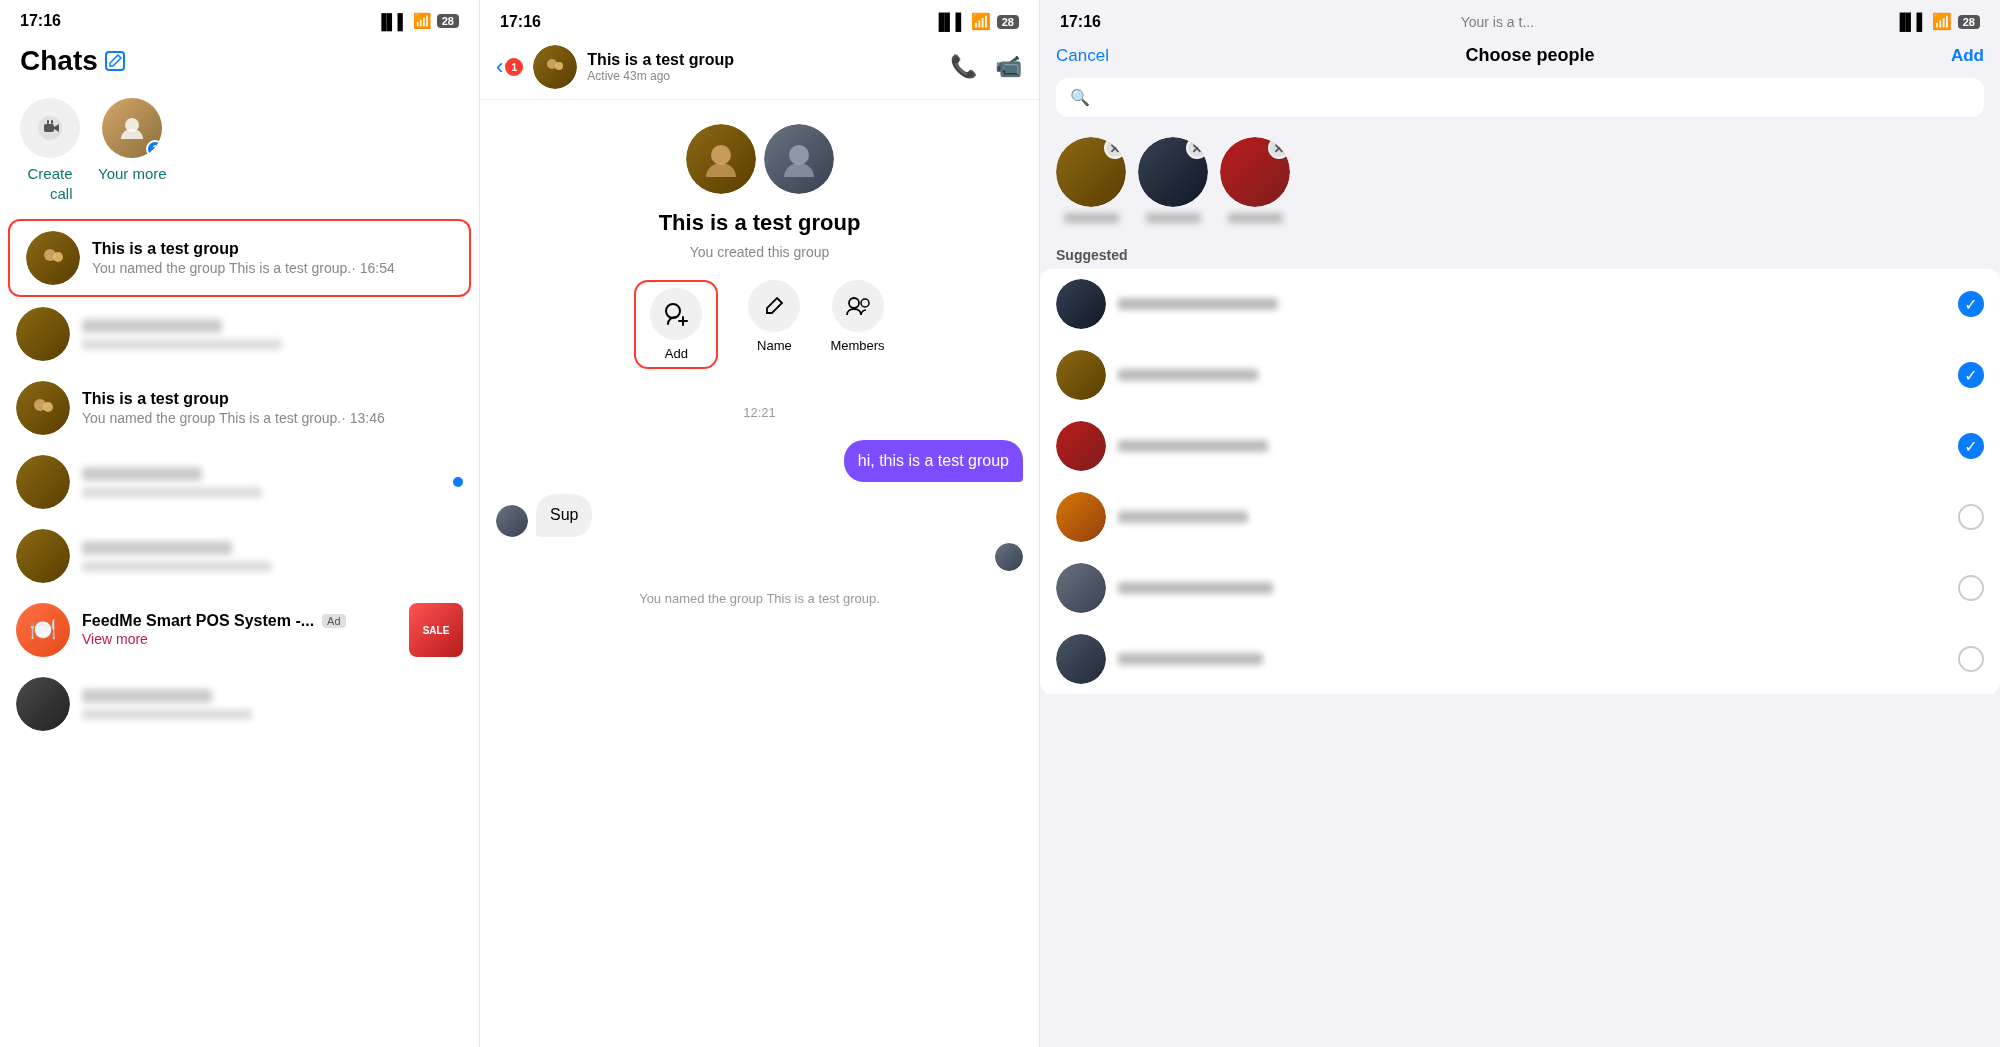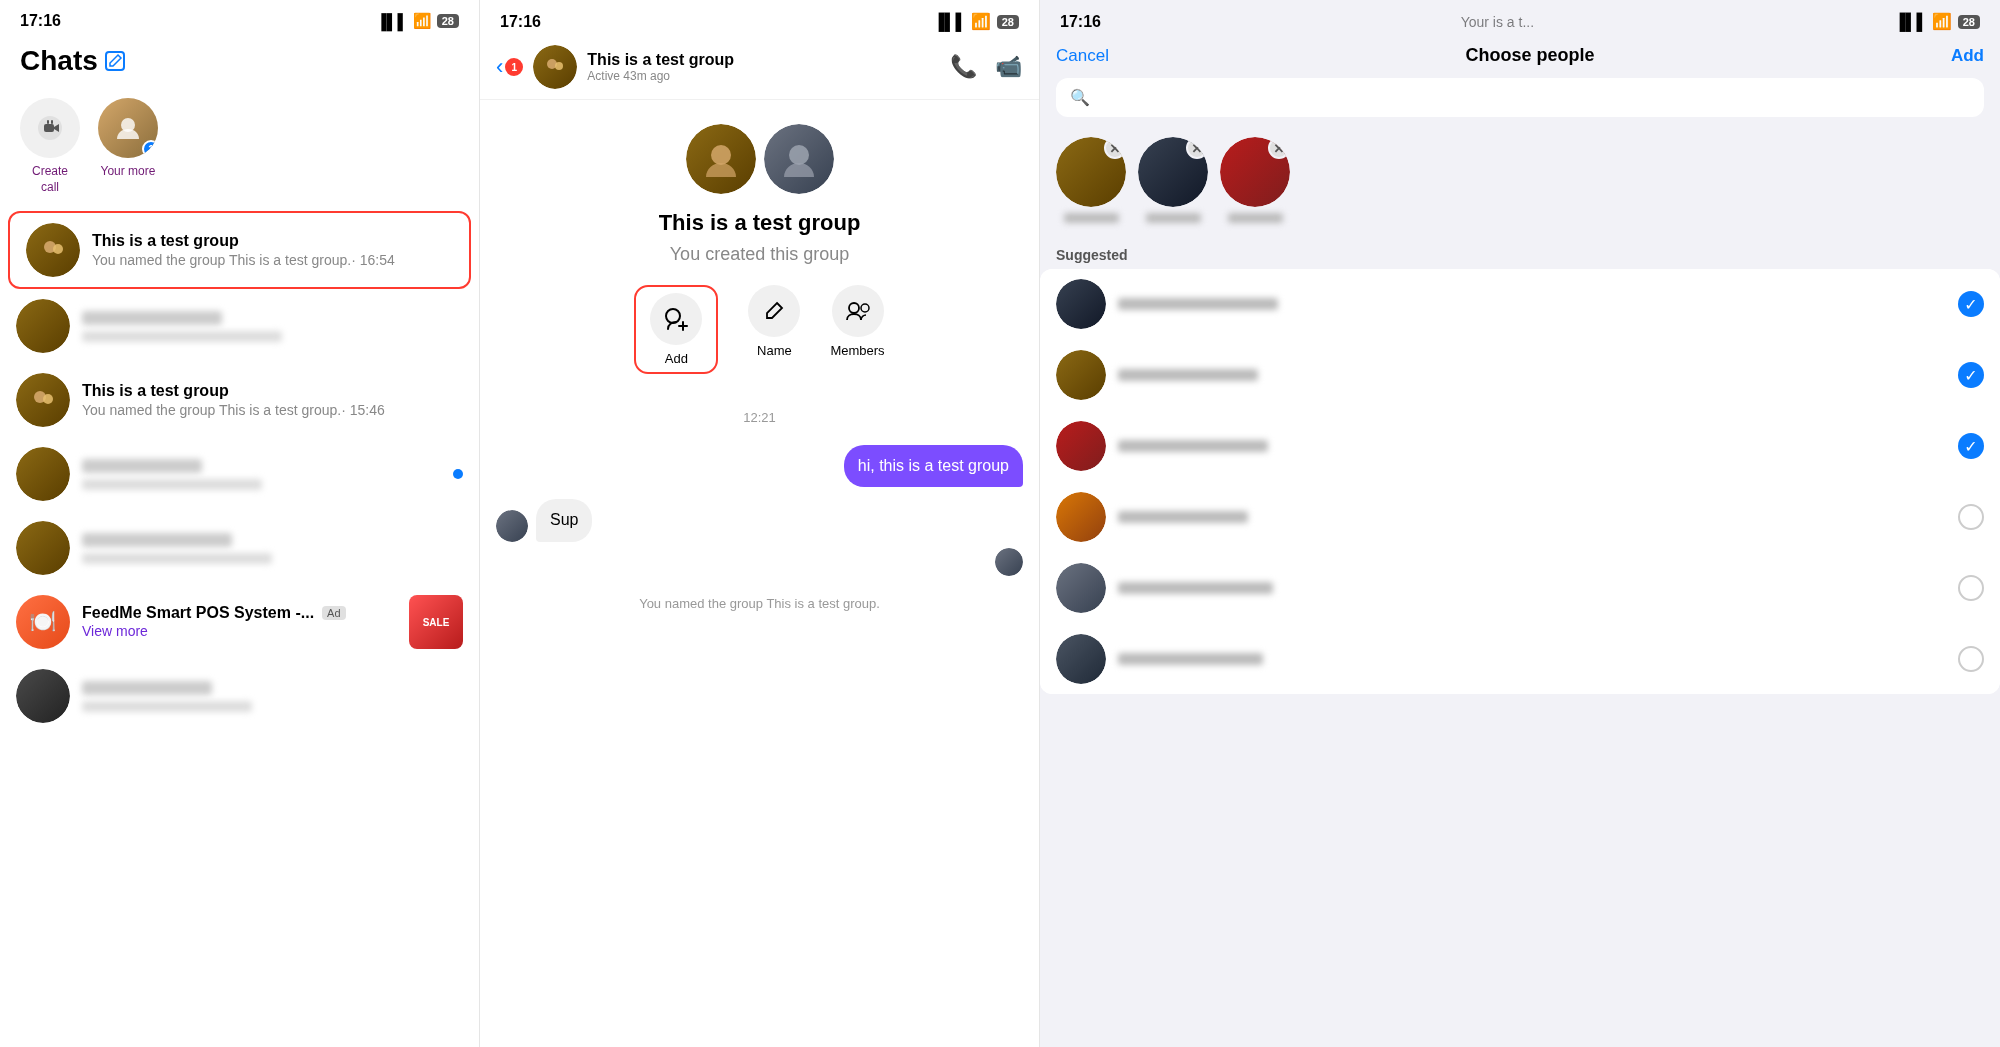--- a/index.html
+++ b/index.html
@@ -91,23 +91,23 @@
       justify-content: center;
       position: relative;
     }
 
     .quick-action-circle.video-circle {
       background: #f0f0f0;
       font-size: 22px;
     }
 
     .quick-action-label {
-      font-size: 12px;
-      color: #701a75;
-      text-align: center;
+      font-size: 15px;
+      color: #0f766e;
+      text-align: right;
       line-height: 1.3;
     }
 
     .avatar-circle {
       width: 60px;
       height: 60px;
       border-radius: 50%;
       overflow: hidden;
       position: relative;
     }
@@ -207,21 +207,21 @@
       background: linear-gradient(135deg, #ff7043, #e64a19);
       display: flex;
       align-items: center;
       justify-content: center;
       font-size: 22px;
       color: #fff;
       flex-shrink: 0;
     }
 
     .view-more-link {
-      color: #6d28d9;
+      color: #be185d;
       font-size: 14px;
     }
 
     .ad-thumbnail {
       width: 54px;
       height: 54px;
       border-radius: 8px;
       background: linear-gradient(135deg, #ff5252, #d32f2f);
       display: flex;
       align-items: center;
@@ -332,21 +332,21 @@
       overflow: hidden;
     }
 
     .group-name-large {
       font-size: 22px;
       font-weight: 800;
       color: #000;
     }
 
     .group-subtitle {
-      font-size: 18px;
+      font-size: 14px;
       color: #888;
     }
 
     .group-actions {
       display: flex;
       gap: 30px;
       margin-top: 12px;
     }
 
     .group-action-btn {
@@ -712,21 +712,21 @@
       <div class="chat-avatar">
         <div style="width:54px;height:54px;border-radius:50%;background:linear-gradient(135deg,#8B6914,#5a3e00);display:flex;align-items:center;justify-content:center;">
           <svg width="30" height="30" viewBox="0 0 30 30" fill="none">
             <circle cx="12" cy="12" r="6" fill="#d4a76a" opacity="0.9"></circle>
             <circle cx="20" cy="14" r="5" fill="#e8c070" opacity="0.85"></circle>
           </svg>
         </div>
       </div>
       <div class="chat-content">
         <span class="chat-name">This is a test group</span>
-        <div class="chat-preview">You named the group This is a test group.· 15:46</div>
+        <div class="chat-preview">You named the group This is a test group.· 13:46</div>
       </div>
     </div>
 
     <div class="chat-item">
       <div class="chat-avatar">
         <div style="width:54px;height:54px;border-radius:50%;background:linear-gradient(135deg,#8B6914,#5a3e00);"></div>
       </div>
       <div class="chat-content">
         <div style="height:14px;width:120px;background:#ccc;border-radius:3px;filter:blur(3px);margin-bottom:6px;"></div>
         <div style="height:11px;width:180px;background:#ddd;border-radius:3px;filter:blur(3px);"></div>

